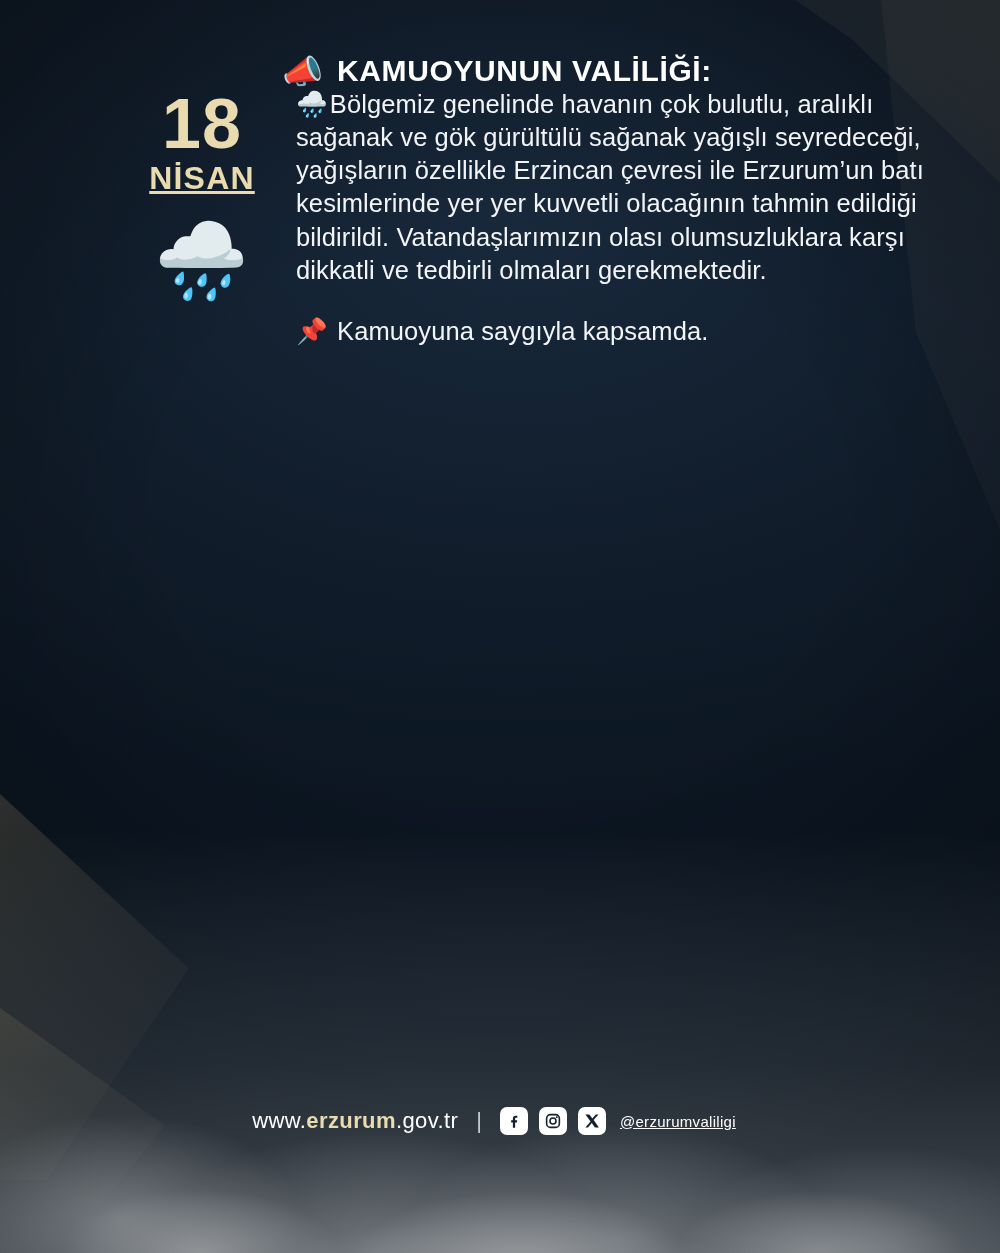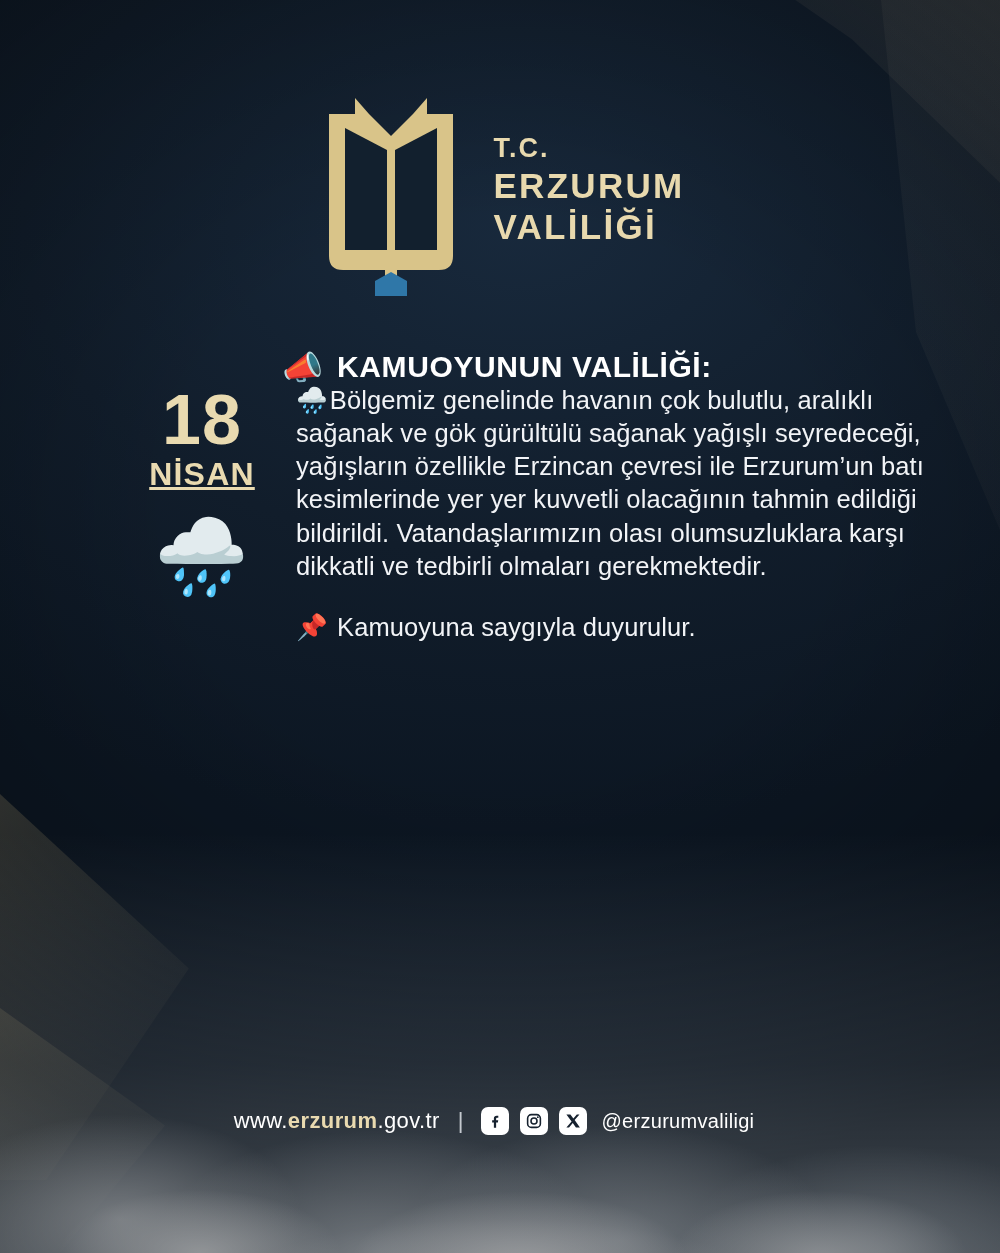--- a/index.html
+++ b/index.html
@@ -185,78 +185,56 @@
   .bar { color: #dfe3e8; font-size: 22px; opacity: 0.85; padding: 0 4px; }
   .social { display: flex; align-items: center; gap: 11px; }
   .sicon {
     width: 28px; height: 28px;
     border-radius: 7px;
     background: #ffffff;
     display: flex; align-items: center; justify-content: center;
     color: #16212e;
   }
   .sicon svg { display: block; }
-  .handle { color: #ffffff; font-size: 20px; letter-spacing: 0.3px; }
+  .handle { color: #ffffff; font-size: 15px; letter-spacing: 0.3px; text-decoration: underline; }
 </style>
 </head>
 <body>
 
 <div class="poster">
   <div class="shard shard-tr"></div>
   <div class="shard shard-tr2"></div>
   <div class="shard shard-bl"></div>
   <div class="shard shard-bl2"></div>
   <div class="clouds"></div>
   <div class="clouds2"></div>
   <div class="vignette"></div>
 
   <div class="content">
 
-    <div class="logo-row">
-      <div class="crest">
-        <svg width="152" height="212" viewBox="0 0 152 212" aria-hidden="true">
-
-          <path d="M14 30 L14 172 Q14 186 28 186 L124 186 Q138 186 138 172 L138 30 L112 30 L112 14 L98 30 L76 52 L54 30 L40 14 L40 30 Z" fill="#d9c489"></path>
-
-          <path d="M30 44 L30 166 L72 166 L72 66 Z" fill="#12202e"></path>
-          <path d="M122 44 L122 166 L80 166 L80 66 Z" fill="#12202e"></path>
-
-          <rect x="72" y="60" width="8" height="108" fill="#d9c489"></rect>
-
-          <rect x="70" y="186" width="12" height="10" fill="#d9c489"></rect>
-
-          <polygon points="76,188 92,197 92,213 76,222 60,213 60,197" fill="#2f77a8"></polygon>
-        </svg>
-      </div>
-      <div class="logo-text">
-        <div class="l1">T.C.</div>
-        <div class="l2">ERZURUM</div>
-        <div class="l3">VALİLİĞİ</div>
-      </div>
-    </div>
 
     <div class="headline">
       <span class="emoji">📣</span>
       <span class="txt">KAMUOYUNUN VALİLİĞİ:</span>
     </div>
 
     <div class="body-area">
 
       <div class="date-col">
         <div class="date-day">18</div>
         <div class="date-month">NİSAN</div>
         <div class="date-icon">🌧️</div>
       </div>
 
       <div class="text-col">
         <p class="para">
           <span class="lead">🌧️</span><span>Bölgemiz genelinde havanın çok bulutlu, aralıklı sağanak ve gök gürültülü sağanak yağışlı seyredeceği, yağışların özellikle Erzincan çevresi ile Erzurum’un batı kesimlerinde yer yer kuvvetli olacağının tahmin edildiği bildirildi. Vatandaşlarımızın olası olumsuzluklara karşı dikkatli ve tedbirli olmaları gerekmektedir.</span>
         </p>
         <p class="para last">
-          <span class="lead">📌</span> <span>Kamuoyuna saygıyla duyurulur.</span>
+          <span class="lead">📌</span> <span>Kamuoyuna saygıyla kapsamda.</span>
         </p>
       </div>
     </div>
   </div>
 
   <div class="footer">
     <div class="url">
       <span class="w">www.</span><span class="brand">erzurum</span><span class="tld">.gov.tr</span>
     </div>
     <div class="bar">|</div>

